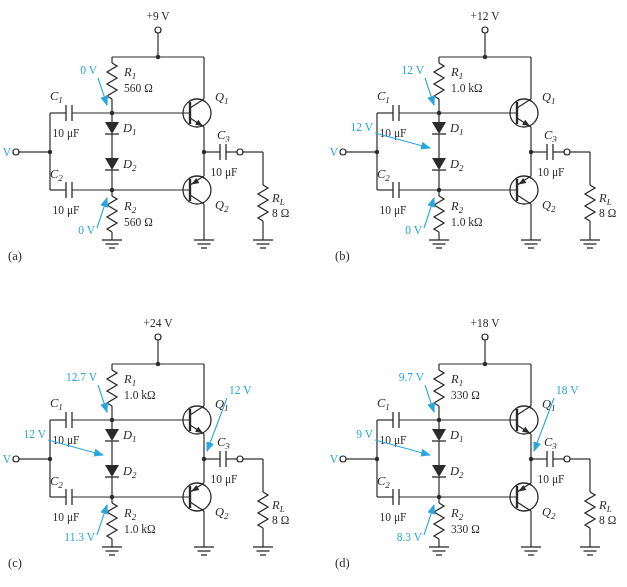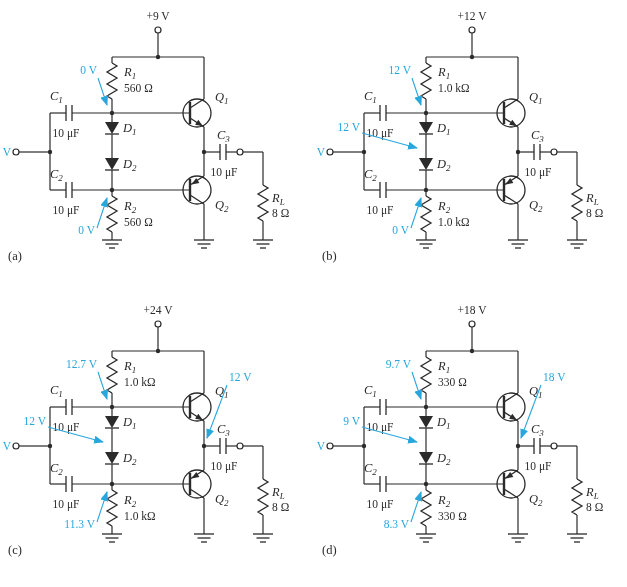--- a/index.html
+++ b/index.html
@@ -2,21 +2,21 @@
 <html style="--ink: #2b2b2b; --ann: #29a7dd;"><head>
 <meta charset="utf-8">
 <style>
   * { box-sizing: border-box; }
   html, body { margin: 0; padding: 0; background: #ffffff; }
   #figure {
     width: 554px; height: 587px;
     display: grid;
     grid-template-columns: 313px 313px;
     grid-template-rows: 293px 293px;
-    gap: 1px;
+    gap: 14px;
     background: #ffffff;
   }
   .cell { width: 313px; height: 293px; }
   svg { display: block; }
   svg text { font-family: "Liberation Serif", serif; fill: var(--ink, #2b2b2b); }
   .w   { stroke: var(--ink, #2b2b2b); stroke-width: 1.2; fill: none; }
   .cmp { stroke: var(--ink, #2b2b2b); stroke-width: 1.3; fill: none; }
   .bar { stroke: var(--ink, #2b2b2b); stroke-width: 2.4; }
   .fillk { fill: var(--ink, #2b2b2b); stroke: none; }
   .term { fill: #ffffff; stroke: var(--ink, #2b2b2b); stroke-width: 1.2; }

